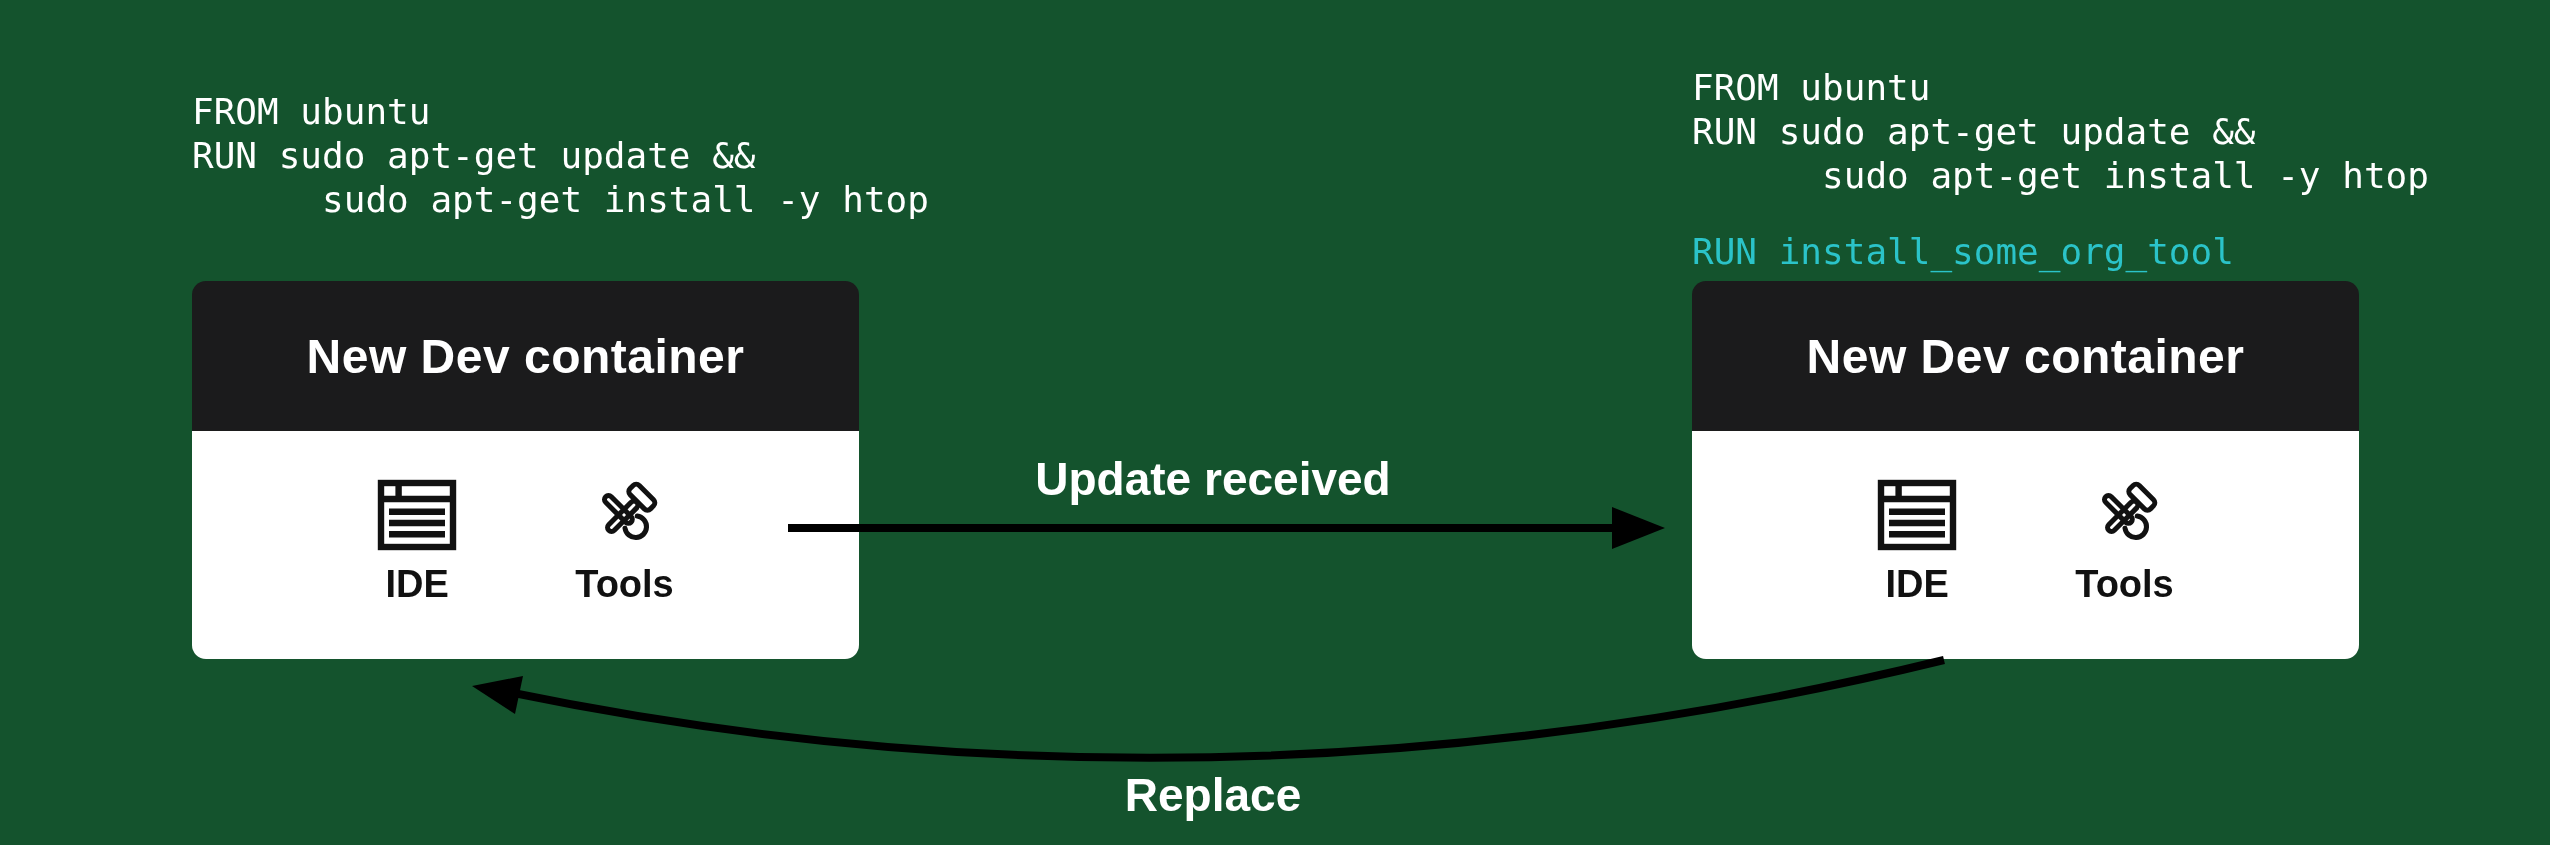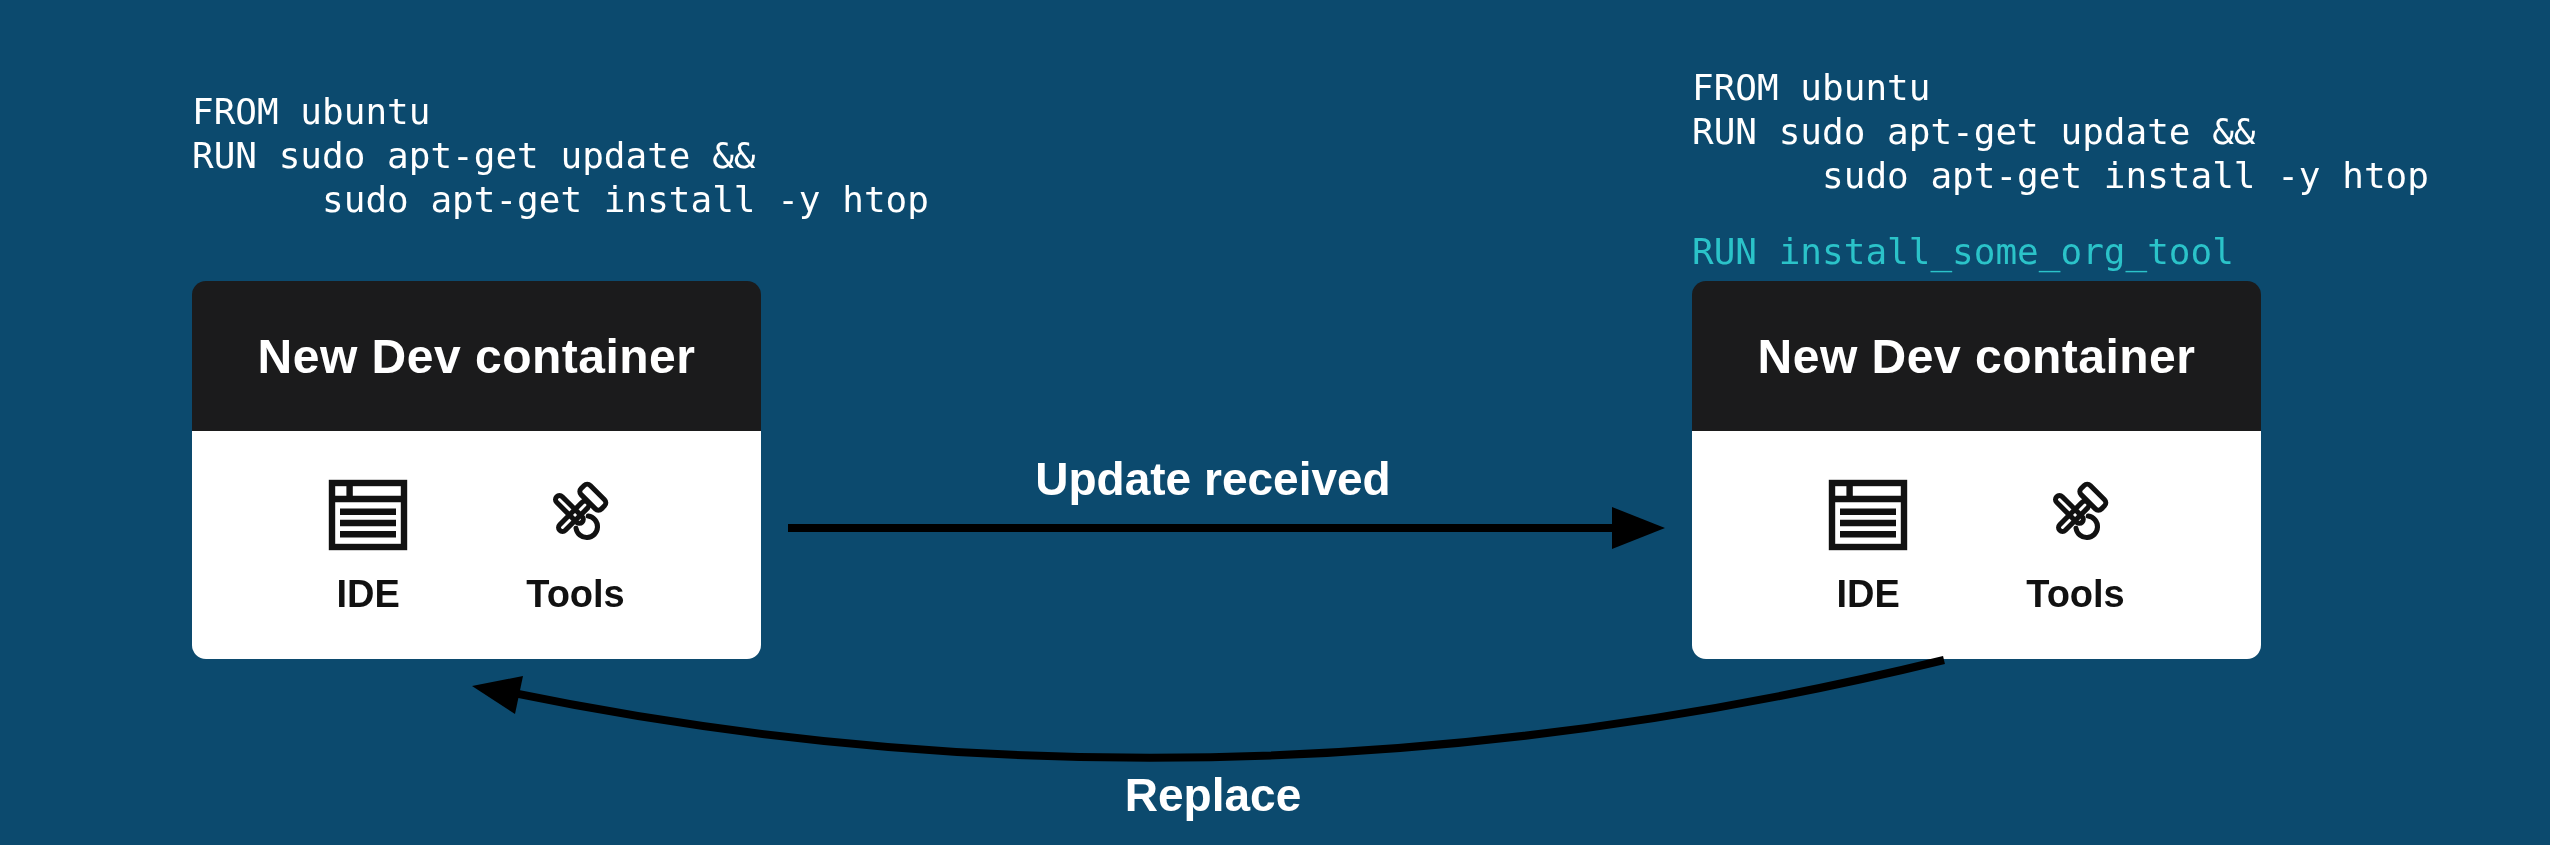--- a/index.html
+++ b/index.html
@@ -4,21 +4,21 @@
 <style>
   html, body {
     margin: 0;
     padding: 0;
     background: #1D6BF2;
   }
   .canvas {
     position: relative;
     width: 2550px;
     height: 845px;
-    background: #0c4a6e;
+    background: #14532d;
     overflow: hidden;
     font-family: "Liberation Sans", sans-serif;
   }
 
   
   .code-block {
     position: absolute;
     color: #FFFFFF;
     font-family: "DejaVu Sans Mono", "Liberation Mono", monospace;
     font-size: 36px;
@@ -26,21 +26,21 @@
     font-weight: 400;
   }
   .code-block .code-line { white-space: pre; }
   .code-left  { left: 192px; top: 90px; }
   .code-right { left: 1692px; top: 66px; }
   .code-line.highlight { color: #2BC3C9; margin-top: 32px; }
 
   
   .dev-box {
     position: absolute;
-    width: 569px;
+    width: 667px;
     height: 378px;
     border-radius: 14px;
   }
   .dev-box-left  { left: 192px;  top: 281px; }
   .dev-box-right { left: 1692px; top: 281px; }
   .dev-box-header {
     height: 150px;
     background: #1B1B1C;
     border-radius: 14px 14px 0 0;
     display: flex;
@@ -63,21 +63,21 @@
     padding-top: 48px;
     box-sizing: border-box;
   }
   .tool-item {
     display: flex;
     flex-direction: column;
     align-items: center;
   }
   .tool-item svg { display: block; }
   .tool-label {
-    margin-top: 22px;
+    margin-top: 12px;
     color: #111111;
     font-size: 38px;
     font-weight: 700;
   }
 
   
   .arrows-layer {
     position: absolute;
     left: 0; top: 0;
     width: 2550px;

